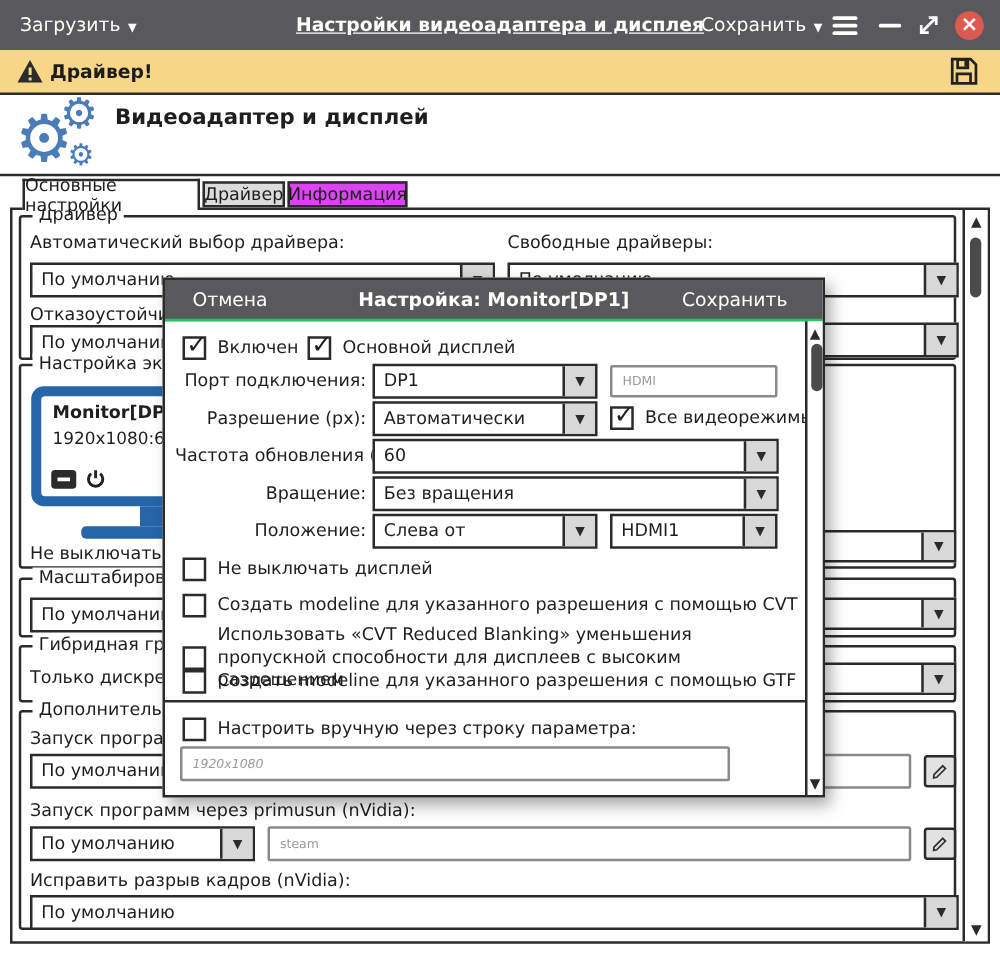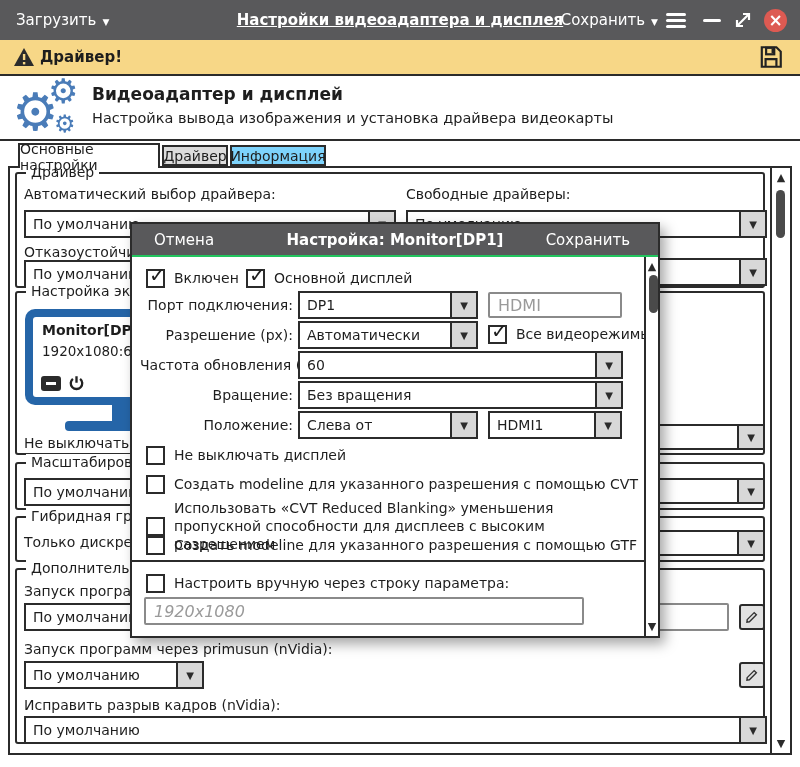--- a/index.html
+++ b/index.html
@@ -32,42 +32,42 @@
   .gear::after{content:"⚙";}
   .g1{left:0px;top:6px;font-size:52px;}
   .g2{left:36px;top:-6px;font-size:34px;}
   .g3{left:42px;top:32px;font-size:24px;}
 
   
   .tab{position:absolute;display:flex;align-items:center;justify-content:center;
        font-size:14px;border:2px solid #2b2b2b;box-sizing:border-box;}
   .tab-active{left:18px;top:143px;width:142px;height:25px;background:#fff;border-bottom:none;z-index:3;}
   .tab-i1{left:162px;top:145px;width:66px;height:21px;background:#dcdcdc;z-index:1;}
-  .tab-i2{left:230px;top:145px;width:96px;height:21px;background:#7dd3fc;z-index:1;}
+  .tab-i2{left:230px;top:145px;width:96px;height:21px;background:#d946ef;z-index:1;}
 
   
   .frame{left:8px;top:166px;width:784px;height:589px;border:2px solid #2b2b2b;box-sizing:border-box;background:#fff;}
 
   
   .fs{position:absolute;border:2px solid #2b2b2b;border-radius:3px;box-sizing:border-box;background:#fff;}
   .legend{position:absolute;top:-10px;left:9px;background:#fff;padding:0 5px;font-size:14px;white-space:nowrap;}
   .lbl{position:absolute;font-size:14px;white-space:nowrap;}
 
   
   .dd{position:absolute;display:flex;height:28px;border:2px solid #2b2b2b;background:#fff;
       box-sizing:border-box;align-items:center;}
   .dd .val{flex:1;padding:0 7px;font-size:14px;white-space:nowrap;overflow:hidden;}
   .dd .btn{width:24px;align-self:stretch;background:#d8d8d8;border-left:2px solid #2b2b2b;
            display:flex;align-items:center;justify-content:center;}
   .dd .btn::after{content:"▼";font-size:10px;color:#2b2b2b;}
   .dd.short{height:26px;}
 
   
   .tin{position:absolute;height:28px;border:2px solid #8a8a8a;border-radius:2px;background:#fff;
-       box-sizing:border-box;padding:0 8px;font-size:16px;font-family:"DejaVu Sans",sans-serif;color:#222;outline:none;}
+       box-sizing:border-box;padding:0 8px;font-size:10px;font-family:"DejaVu Sans",sans-serif;color:#222;outline:none;}
   .tin::placeholder{color:#9a9a9a;opacity:1;}
 
   
   .cbrow{position:absolute;display:flex;align-items:center;gap:9px;}
   .cb{width:15px;height:15px;border:2px solid #2b2b2b;background:#fff;position:relative;flex:none;margin-top:1px;}
   .cb.checked::after{content:"✓";position:absolute;top:-8px;left:1px;font-size:20px;font-weight:bold;color:#1e1e1e;}
   .cbl{font-size:14px;line-height:1.3;}
 
   
   .editbtn{position:absolute;width:26px;height:26px;border:2px solid #2b2b2b;border-radius:3px;
@@ -143,21 +143,20 @@
       <path d="M7 21 v-7 h10 v7" fill="none" stroke="#222" stroke-width="2"></path>
     </svg>
   </div>
 
   <div class="abs" style="left:12px;top:80px;width:78px;height:60px">
     <span class="gear g1"></span>
     <span class="gear g2"></span>
     <span class="gear g3"></span>
   </div>
   <div class="abs apphead-title">Видеоадаптер и дисплей</div>
-  <div class="abs apphead-sub">Настройка вывода изображения и установка драйвера видеокарты</div>
   <div class="abs headline"></div>
 
   <div class="tab tab-active">
     <span>Основные настройки</span>
   </div>
   <div class="tab tab-i1">
     <span>Драйвер</span>
   </div>
   <div class="tab tab-i2">
     <span>Информация</span>
@@ -249,20 +248,21 @@
       <svg width="14" height="14" viewBox="0 0 16 16">
         <path d="M2.5 11 L10.5 3 L13 5.5 L5 13.5 L2.2 14 Z" fill="none" stroke="#333" stroke-width="1.6"></path>
       </svg>
     </div>
 
     <span class="lbl" style="left:7px;top:71px">Запуск программ через primusun (nVidia):</span>
     <div class="dd" style="left:7px;top:91px;width:180px">
       <span class="val">По умолчанию</span>
       <span class="btn"></span>
     </div>
+    <input class="tin" style="left: 197px; top: 91px; width: 515px;" placeholder="steam">
     <div class="editbtn" style="left:722px;top:92px">
       <svg width="14" height="14" viewBox="0 0 16 16">
         <path d="M2.5 11 L10.5 3 L13 5.5 L5 13.5 L2.2 14 Z" fill="none" stroke="#333" stroke-width="1.6"></path>
       </svg>
     </div>
 
     <span class="lbl" style="left:7px;top:127px">Исправить разрыв кадров (nVidia):</span>
     <div class="dd" style="left:7px;top:146px;width:743px">
       <span class="val">По умолчанию</span>
       <span class="btn"></span>

